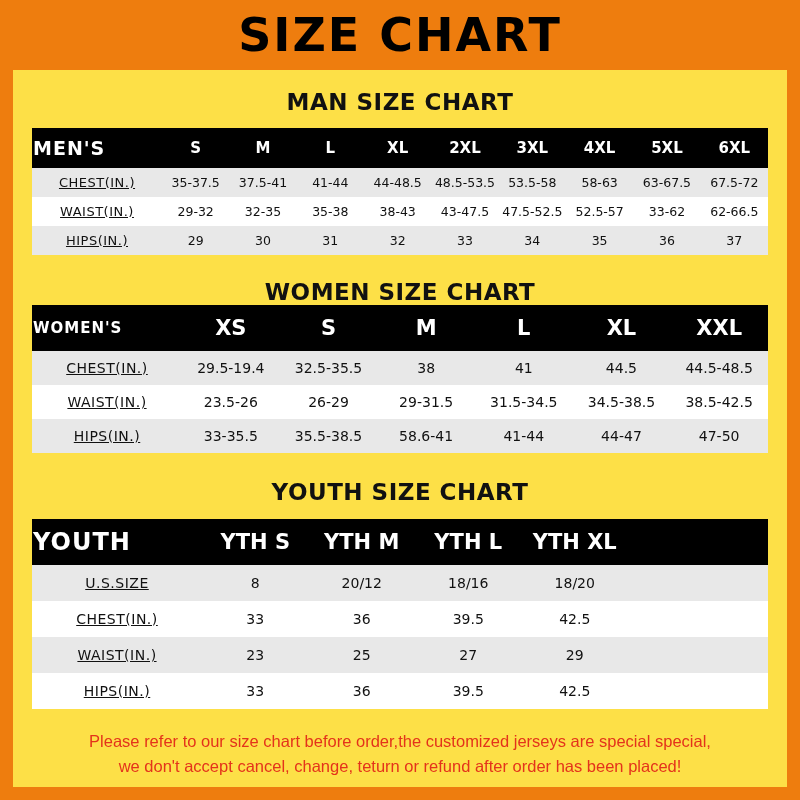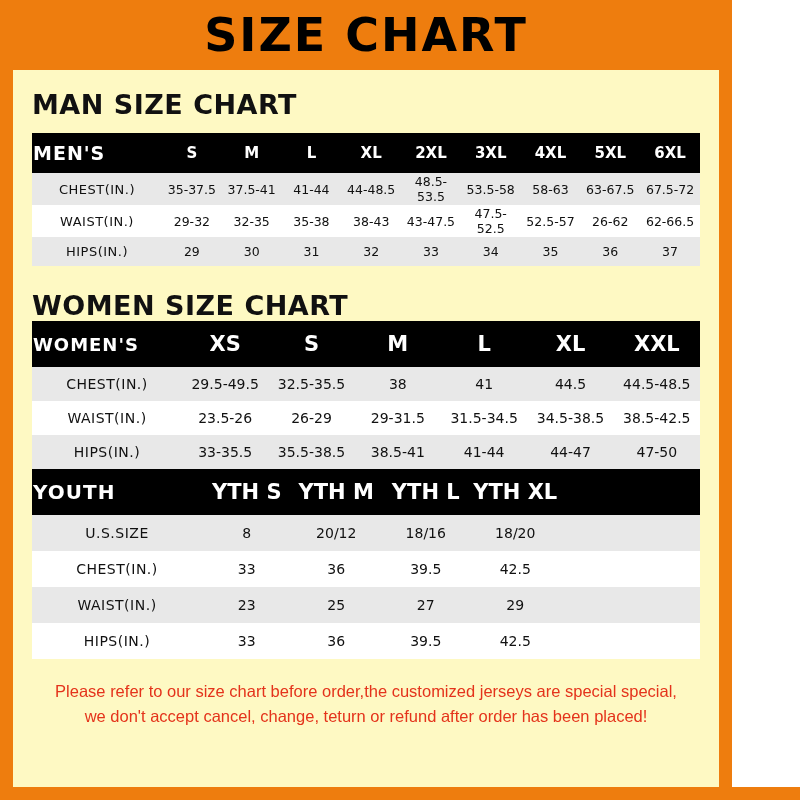--- a/index.html
+++ b/index.html
@@ -8,23 +8,23 @@
   }
   body {
     width: 800px;
     height: 800px;
     background: #ffffff;
     font-family: "Liberation Sans", sans-serif;
     overflow: hidden;
   }
   .page {
     position: relative;
-    width: 732px;
+    width: 800px;
     height: 800px;
-    background: #fef9c3;
+    background: #fde047;
     box-sizing: border-box;
     border-left: 13px solid #ee7d0e;
     border-right: 13px solid #ee7d0e;
   }
   .banner {
     background: #ee7d0e;
     height: 70px;
     display: flex;
     align-items: center;
     justify-content: center;
@@ -35,23 +35,24 @@
     font-weight: bold;
     font-size: 46px;
     letter-spacing: 2px;
     color: #000000;
     line-height: 1;
   }
   .content {
     padding: 0 19px;
   }
   .section-title {
+    text-align: center;
     font-family: "DejaVu Sans", sans-serif;
     font-weight: bold;
-    font-size: 27px;
+    font-size: 23px;
     color: #111111;
     letter-spacing: 0.5px;
   }
   .t-man { margin-top: 19px; margin-bottom: 13px; }
   .t-women { margin-top: 24px; margin-bottom: 0; }
   .t-youth { margin-top: 26px; margin-bottom: 14px; }
 
   table.size {
     width: 100%;
     border-collapse: collapse;
@@ -70,39 +71,40 @@
     text-align: left;
     letter-spacing: 1px;
   }
   tbody td {
     color: #111111;
   }
   tbody tr.odd td { background: #e8e8e8; }
   tbody tr.even td { background: #ffffff; }
   tbody td.lbl {
     letter-spacing: 0.5px;
+    text-decoration: underline;
   }
 
   
   .men thead th { height: 38px; font-size: 15px; }
   .men thead th.lbl { font-size: 19px; }
   .men tbody td { height: 27px; font-size: 12.5px; }
   .men tbody td.lbl { font-size: 13px; }
   .men col.c0 { width: 130px; }
 
   
   .women thead th { height: 44px; font-size: 21px; }
-  .women thead th.lbl { font-size: 18px; }
+  .women thead th.lbl { font-size: 15px; }
   .women tbody td { height: 32px; font-size: 14px; }
   .women tbody td.lbl { font-size: 14px; }
   .women col.c0 { width: 150px; }
 
   
   .youth thead th { height: 44px; font-size: 21px; }
-  .youth thead th.lbl { font-size: 20px; }
+  .youth thead th.lbl { font-size: 24px; }
   .youth tbody td { height: 34px; font-size: 14px; }
   .youth tbody td.lbl { font-size: 14px; }
   .youth col.c0 { width: 170px; }
   .youth col.cend { width: 140px; }
 
   .note {
     margin-top: 20px;
     padding: 0 10px;
     text-align: center;
     color: #e4331b;
@@ -173,21 +175,21 @@
         </tr>
         <tr class="even">
           <td class="lbl">WAIST(IN.)</td>
           <td>29-32</td>
           <td>32-35</td>
           <td>35-38</td>
           <td>38-43</td>
           <td>43-47.5</td>
           <td>47.5-52.5</td>
           <td>52.5-57</td>
-          <td>26-62</td>
+          <td>33-62</td>
           <td>62-66.5</td>
         </tr>
         <tr class="odd">
           <td class="lbl">HIPS(IN.)</td>
           <td>29</td>
           <td>30</td>
           <td>31</td>
           <td>32</td>
           <td>33</td>
           <td>34</td>
@@ -216,48 +218,49 @@
           <th>S</th>
           <th>M</th>
           <th>L</th>
           <th>XL</th>
           <th>XXL</th>
         </tr>
       </thead>
       <tbody>
         <tr class="odd">
           <td class="lbl">CHEST(IN.)</td>
-          <td>29.5-49.5</td>
+          <td>29.5-19.4</td>
           <td>32.5-35.5</td>
           <td>38</td>
           <td>41</td>
           <td>44.5</td>
           <td>44.5-48.5</td>
         </tr>
         <tr class="even">
           <td class="lbl">WAIST(IN.)</td>
           <td>23.5-26</td>
           <td>26-29</td>
           <td>29-31.5</td>
           <td>31.5-34.5</td>
           <td>34.5-38.5</td>
           <td>38.5-42.5</td>
         </tr>
         <tr class="odd">
           <td class="lbl">HIPS(IN.)</td>
           <td>33-35.5</td>
           <td>35.5-38.5</td>
-          <td>38.5-41</td>
+          <td>58.6-41</td>
           <td>41-44</td>
           <td>44-47</td>
           <td>47-50</td>
         </tr>
       </tbody>
     </table>
 
+    <div class="section-title t-youth">YOUTH SIZE CHART</div>
     <table class="size youth">
       <colgroup>
         <col class="c0">
           <col>
           <col>
           <col>
           <col>
           <col class="cend">
       </colgroup>
       <thead>

